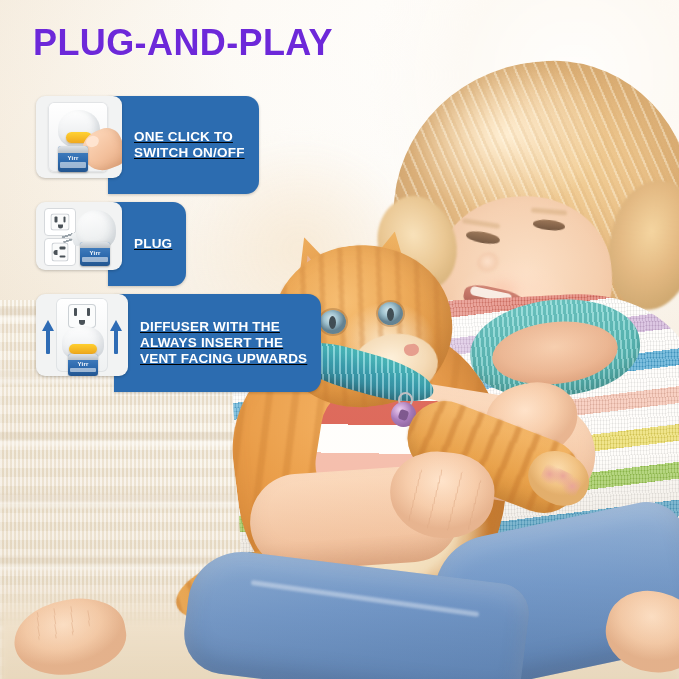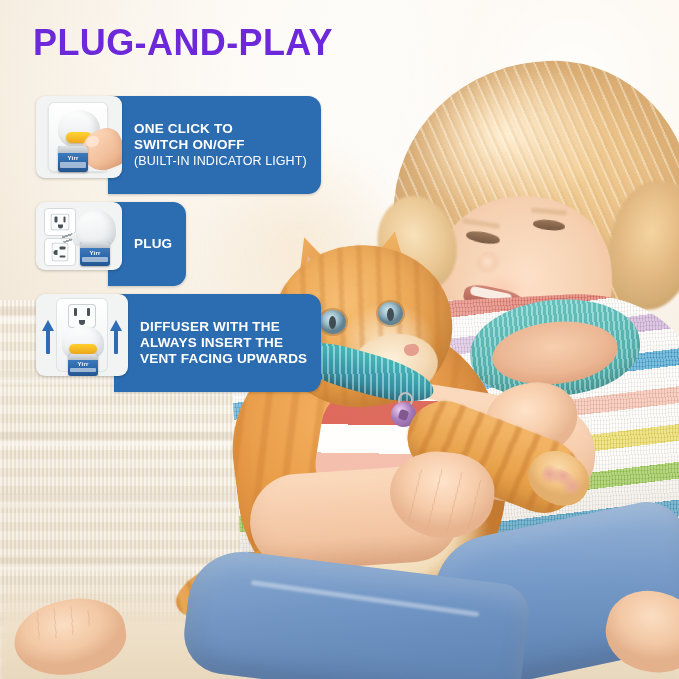--- a/index.html
+++ b/index.html
@@ -260,21 +260,21 @@
     background:radial-gradient(85% 70% at 60% 30%, rgba(255,252,246,.18) 0%, rgba(255,240,215,.10) 60%, rgba(232,212,180,.18) 100%);}
 
   
   .headline{position:absolute;left:33px;top:14px;width:430px;
     color:#6d28d9;font-weight:bold;font-size:36px;line-height:34px;
     letter-spacing:.4px;text-shadow:0 1px 2px rgba(255,255,255,.75);margin-top:12px;}
   .headline .l2{display:block;}
 
   
   .features{position:absolute;left:36px;top:96px;width:268px;}
-  .feature{position:relative;display:flex;align-items:stretch;}
+  .feature{position:relative;display:flex;align-items:stretch;text-decoration:underline;}
   .f1{margin-bottom:8px;}
   .f2{margin-bottom:8px;}
   .thumb{position:relative;z-index:2;flex:0 0 auto;
     border-radius:9px;background:#f2f3f3;
     box-shadow:0 1px 3px rgba(0,0,0,.22);overflow:hidden;}
   .t1{width:86px;height:82px;}
   .t2{width:86px;height:68px;}
   .t3{width:92px;height:82px;}
   .bubble{position:relative;z-index:1;margin-left:-14px;
     background:#2c6cb0;color:#ffffff;
@@ -467,21 +467,20 @@
         <div class="finger-nail"></div>
         <div class="bottle b-t1">
           <div class="cap"></div>
           <div class="brand">Yirr</div>
           <div class="band"></div>
         </div>
       </div>
       <div class="bubble b1">
         <div class="bl">ONE CLICK TO</div>
         <div class="bl">SWITCH ON/OFF</div>
-        <div class="bl sub">(BUILT-IN INDICATOR LIGHT)</div>
       </div>
     </div>
 
     <div class="feature f2">
       <div class="thumb t2">
         <div class="socket-card s2a">
           <div class="sock-v">
             <div class="sv-p1"></div>
             <div class="sv-p2"></div>
             <div class="sv-g"></div>

